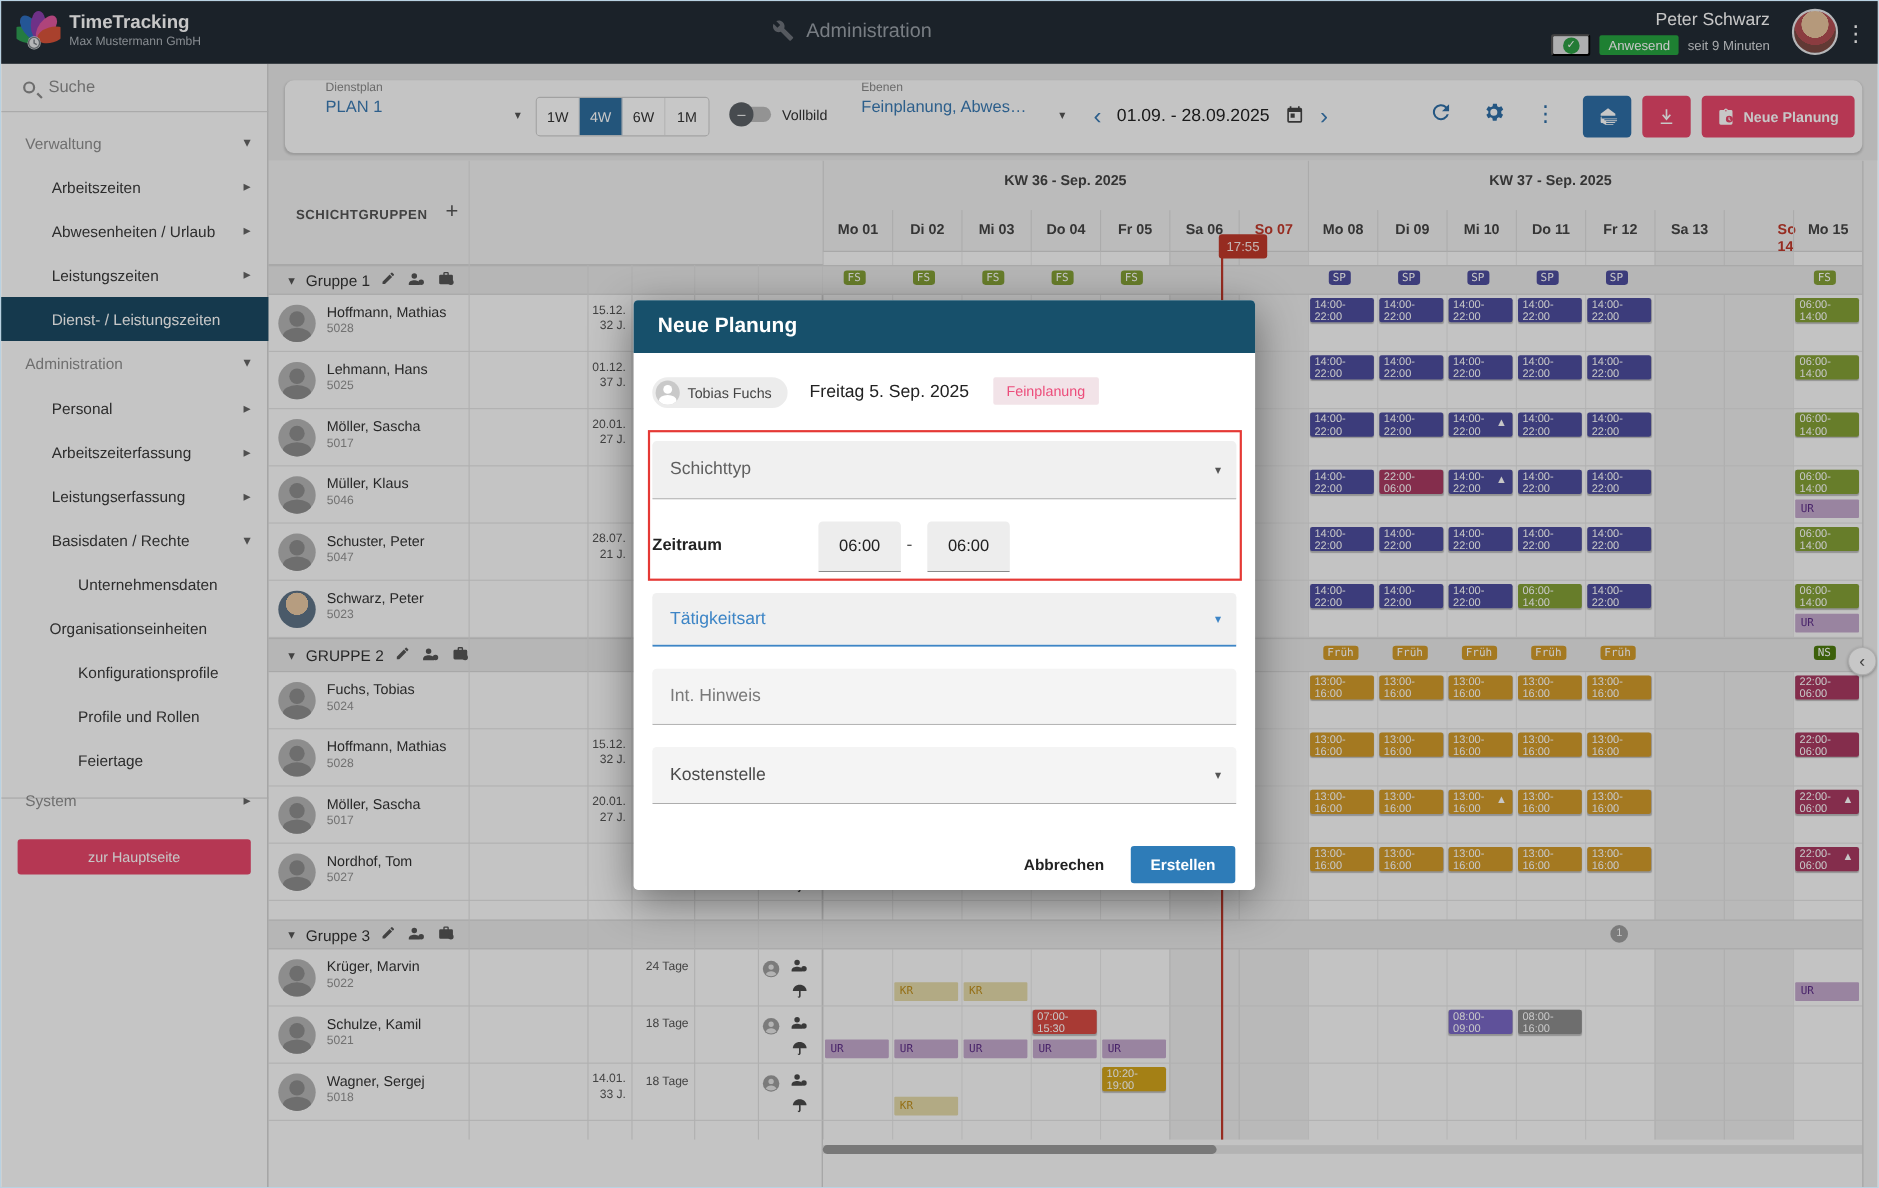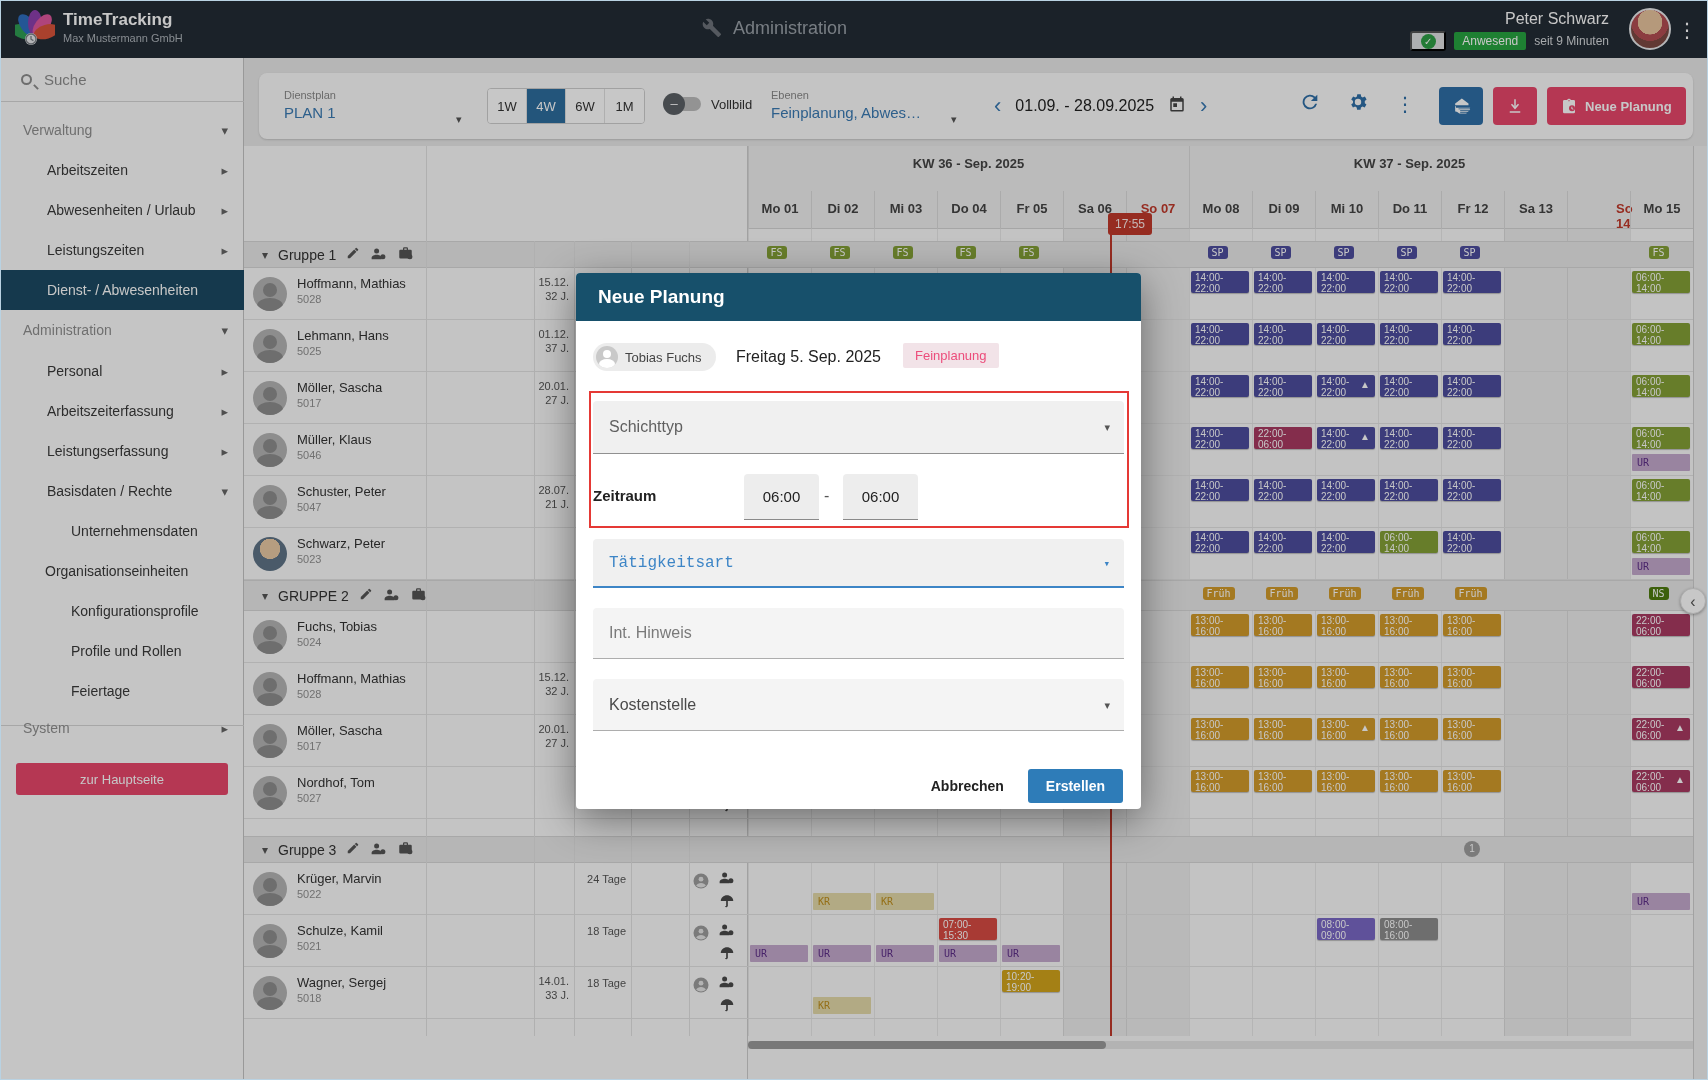--- a/index.html
+++ b/index.html
@@ -33,21 +33,21 @@
   .sb-lvl3{padding-left:70px;}
   .sb-selected{background:#1b4a63;color:#fff !important;}
   .sb-divider{position:absolute;left:0;width:243px;height:1px;background:#d6d6d6;}
   .sb-home{position:absolute;left:15px;top:705px;width:212px;height:32px;background:#e8476b;color:#fff;border:none;border-radius:3px;font-size:13px;font-weight:500;}
 
   
   #toolbar{position:absolute;left:243px;top:57px;width:1465px;height:88px;background:#e9e9e9;z-index:3;}
   .tool-panel{position:absolute;left:15px;top:15px;width:1434px;height:66px;background:#fcfcfc;border-radius:8px;box-shadow:0 1px 2px rgba(0,0,0,.15);}
   .sel-label{font-size:11px;color:#888;}
   .sel-value{font-size:15px;color:#3a7ab3;margin-top:3px;white-space:nowrap;}
-  .sel{position:absolute;top:16px;}
+  .sel{position:absolute;top:1px;margin-left:12px;}
   .sel .arrow{color:#555;font-size:11px;position:absolute;top:24px;}
   .seg{position:absolute;left:228px;top:15px;display:flex;border:1px solid #cfcfcf;border-radius:4px;overflow:hidden;height:36px;background:#fff;}
   .seg button{width:39px;border:none;background:#fff;border-right:1px solid #e0e0e0;font-size:13px;color:#333;}
   .seg button:last-child{border-right:none;}
   .seg .active{background:#2d6d9e;color:#fff;}
   .toggle{position:absolute;left:408px;top:24px;width:34px;height:14px;background:#bdbdbd;border-radius:7px;}
   .toggle .knob{position:absolute;left:-4px;top:-4px;width:22px;height:22px;background:#5c6166;border-radius:50%;color:#fff;font-size:13px;line-height:21px;text-align:center;}
   .toggle-lbl{position:absolute;left:452px;top:24px;font-size:13px;color:#333;}
   .datenav{position:absolute;left:735px;top:22px;display:flex;align-items:center;gap:14px;}
   .nav-arrow{color:#3a7ab3;font-size:22px;line-height:20px;}
@@ -110,21 +110,21 @@
   .chip .cav{width:22px;height:22px;border-radius:50%;background:#c9c9c9;position:relative;overflow:hidden;}
   .chip .cav::before{content:"";position:absolute;left:7px;top:4px;width:8px;height:8px;border-radius:50%;background:#fff;}
   .chip .cav::after{content:"";position:absolute;left:3px;top:13px;width:16px;height:10px;border-radius:50%;background:#fff;}
   .modal-date{position:absolute;left:160px;top:75px;font-size:16px;color:#222;}
   .fein-badge{position:absolute;left:327px;top:70px;background:#f2e3e8;color:#ec4d7b;font-size:13px;padding:5px 12px;border-radius:2px;}
   .redbox{position:absolute;left:13px;top:118px;width:540px;height:137px;border:2px solid #e53935;}
   .ffield{position:absolute;left:17px;width:531px;background:#f0f0f0;border-bottom:1px solid #909090;border-radius:4px 4px 0 0;}
   .ffield .flabel{position:absolute;left:16px;top:50%;transform:translateY(-50%);font-size:16px;color:#5f5f5f;}
   .ffield .farrow{position:absolute;right:14px;top:50%;transform:translateY(-50%);font-size:11px;color:#555;}
   .ffield.focusblue{border-bottom:2px solid #3d85c6;}
-  .ffield.focusblue .flabel,.ffield.focusblue .farrow{color:#3d85c6;font-family:Liberation Mono, monospace;}
+  .ffield.focusblue .flabel,.ffield.focusblue .farrow{color:#3d85c6;}
   .zt-label{position:absolute;left:17px;top:214px;font-size:15px;font-weight:bold;color:#222;}
   .time-input{position:absolute;top:201px;width:75px;height:46px;background:#ededed;border:none;border-bottom:1px solid #8a8a8a;border-radius:4px 4px 0 0;text-align:center;font-size:15px;color:#222;}
   .zt-dash{position:absolute;left:248px;top:214px;color:#555;}
   .modal-btns{position:absolute;right:18px;top:496px;display:flex;align-items:center;gap:18px;}
   .btn-cancel{background:none;border:none;font-size:14px;font-weight:bold;color:#222;}
   .btn-create{background:#2e7cb8;color:#fff;border:none;border-radius:3px;font-size:14px;font-weight:bold;padding:9px 18px;}
 </style>
 </head>
 <body>
 
@@ -179,21 +179,21 @@
         </div>
         <div class="sb-item sb-lvl2" style="top:132px;">
           <span class="lbl">Abwesenheiten / Urlaub</span>
           <span class="chev">▸</span>
         </div>
         <div class="sb-item sb-lvl2" style="top:172px;">
           <span class="lbl">Leistungszeiten</span>
           <span class="chev">▸</span>
         </div>
         <div class="sb-item sb-lvl2 sb-selected" style="top:212px;">
-          <span class="lbl">Dienst- / Abwesenheiten</span>
+          <span class="lbl">Dienst- / Leistungszeiten</span>
         </div>
         <div class="sb-item sb-lvl1" style="top:252px;">
           <span class="lbl">Administration</span>
           <span class="chev">▾</span>
         </div>
         <div class="sb-item sb-lvl2" style="top:293px;">
           <span class="lbl">Personal</span>
           <span class="chev">▸</span>
         </div>
         <div class="sb-item sb-lvl2" style="top:333px;">
@@ -294,20 +294,24 @@
               <path fill="#fff" d="M19 3h-4.2A3 3 0 0 0 12 1a3 3 0 0 0-2.8 2H5a2 2 0 0 0-2 2v16a2 2 0 0 0 2 2h14a2 2 0 0 0 2-2V5a2 2 0 0 0-2-2zm-7 0a1 1 0 1 1 0 2 1 1 0 0 1 0-2zm4.5 17a4.5 4.5 0 1 1 0-9 4.5 4.5 0 0 1 0 9zm.5-7h-1.5v3.2l2.6 1.5.7-1.2-1.8-1V13z"></path>
             </svg>
           <span>Neue Planung</span>
         </button>
       </div>
     </div>
   </div>
 
   <div id="schedule">
     <div id="leftpanel">
+      <div class="lp-header">
+        <div class="lp-title">SCHICHTGRUPPEN</div>
+        <button class="lp-plus">+</button>
+      </div>
       <div id="lp-rows">
           <div class="group-band-l" style="top:95px;height:27px;">
             <span style="color: rgb(85, 85, 85); font-size: 12px;">▾</span>
             <span>Gruppe 1</span>
             <span><svg width="14" height="14" viewBox="0 0 24 24">
                 <path fill="#555" d="M3 17.2V21h3.8L17.9 9.9l-3.8-3.8L3 17.2zM20.7 7.1a1 1 0 0 0 0-1.4l-2.4-2.4a1 1 0 0 0-1.4 0l-1.8 1.8 3.8 3.8 1.8-1.8z"></path>
               </svg></span>
             <span><svg width="17" height="15" viewBox="0 0 24 24">
                 <path fill="#555" d="M9 12a4 4 0 1 0 0-8 4 4 0 0 0 0 8zm0 2c-3.3 0-8 1.7-8 5v2h16v-2c0-3.3-4.7-5-8-5z"></path>
                 <circle cx="19" cy="17" r="4" fill="#555"></circle>

